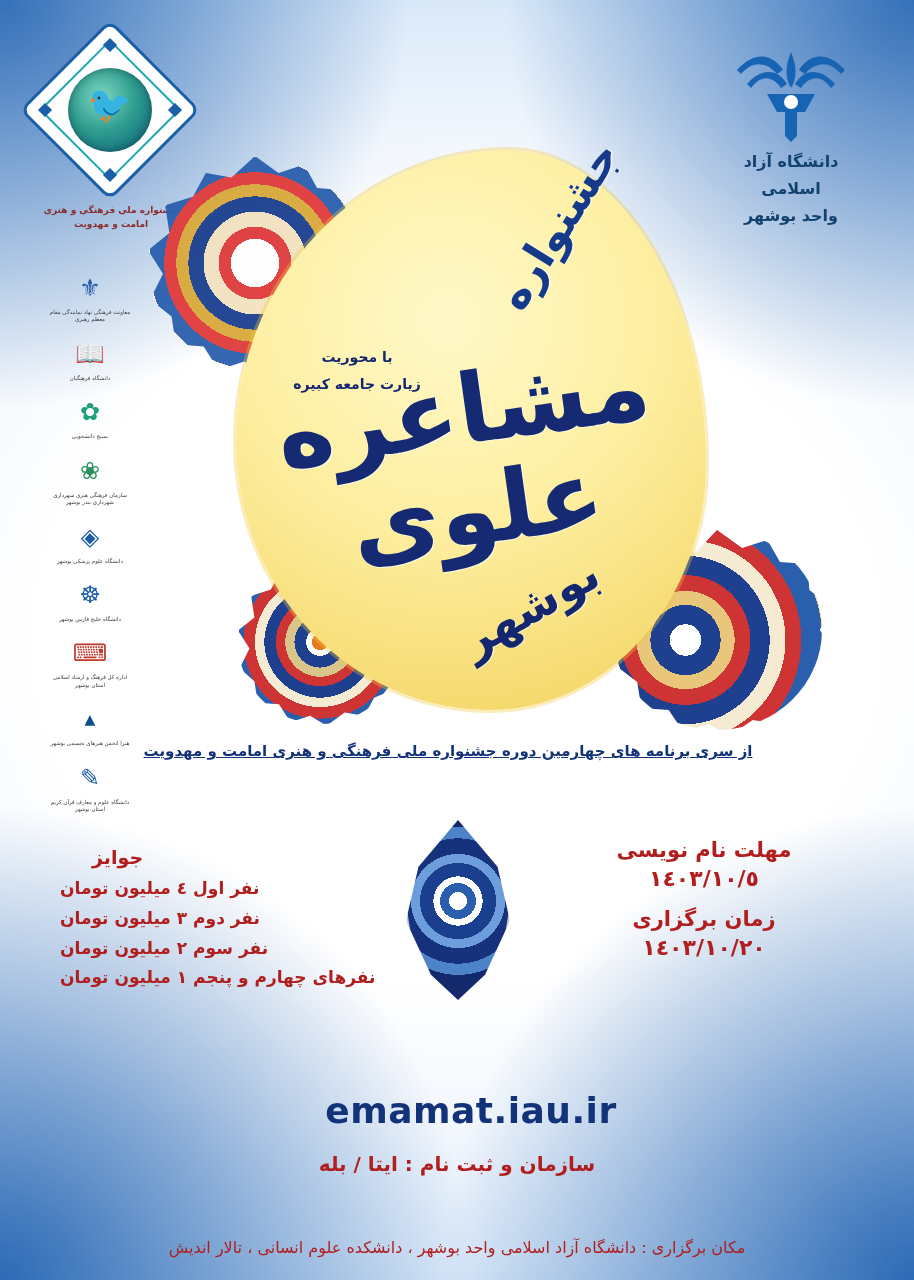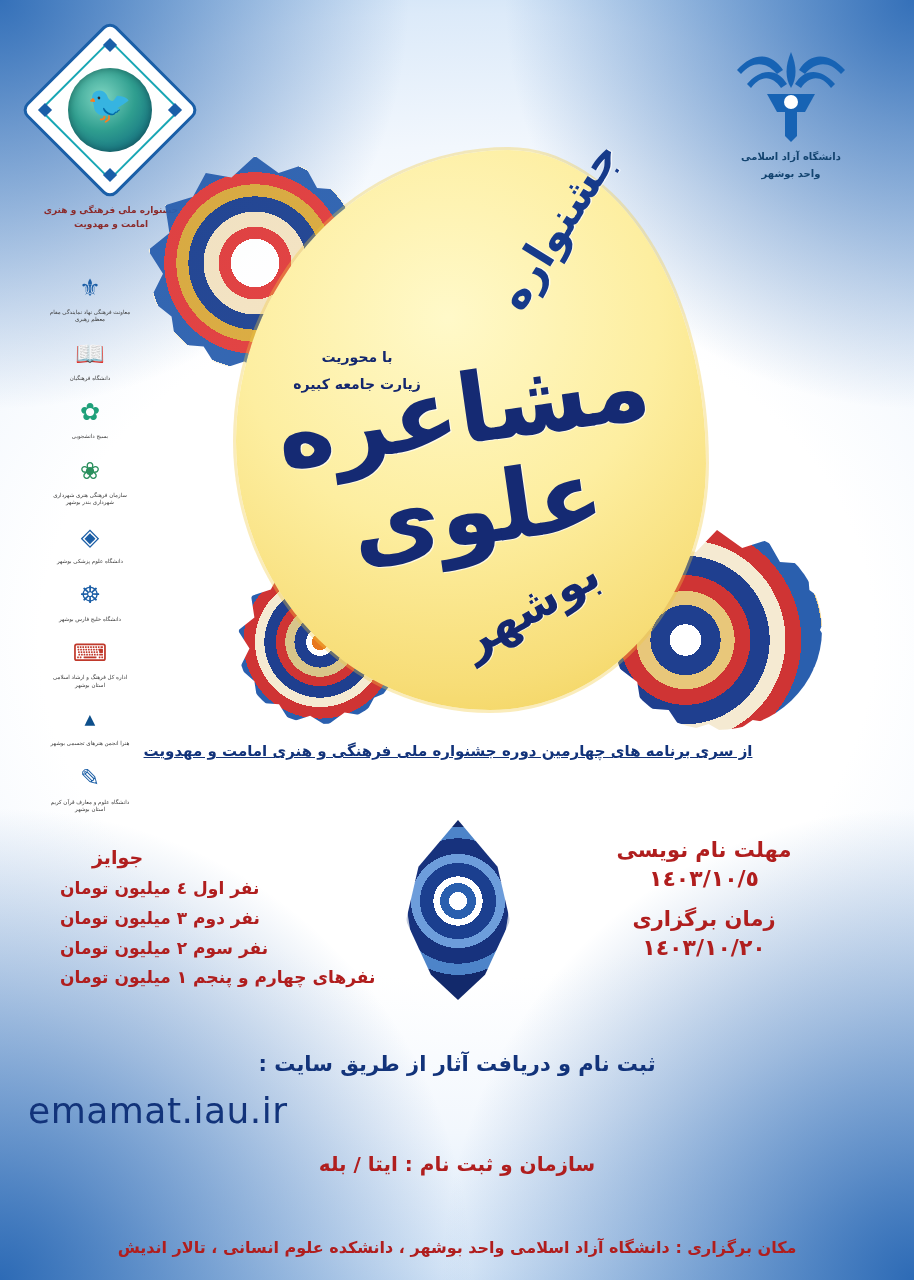--- a/index.html
+++ b/index.html
@@ -70,21 +70,21 @@
 
   
   .iau{
     position:absolute;right:58px;top:44px;width:130px;text-align:center;
   }
   .iau .wings{
     position:relative;height:98px;
   }
   .iau .wings svg{display:block;margin:0 auto;}
   .iau .cap{
-    margin-top:6px;font-size:10px;color:#12436f;line-height:1.7;font-weight:bold;
+    margin-top:6px;font-size:16px;color:#12436f;line-height:1.7;font-weight:bold;
   }
 
   
   .sponsors{
     position:absolute;left:44px;top:268px;width:92px;
     display:flex;flex-direction:column;gap:10px;align-items:center;
   }
   .sponsor{width:88px;text-align:center;}
   .sponsor .ico{
     width:42px;height:40px;margin:0 auto;
@@ -185,36 +185,36 @@
     clip-path:polygon(50% 0%, 88% 26%, 100% 56%, 76% 86%, 50% 100%, 24% 86%, 0% 56%, 12% 26%);
     box-shadow:0 0 0 2px rgba(20,50,120,.25);
   }
 
   
   .reg-line{
     position:absolute;left:0;right:0;top:1052px;text-align:center;
     color:#12337a;font-size:21px;font-weight:bold;direction:rtl;
   }
   .site{
-    position:absolute;left:0;right:0;top:1090px;text-align:left;
-    color:#12337a;font-size:36px;font-weight:normal;direction:ltr;
+    position:absolute;left:0;right:0;top:1090px;text-align:center;
+    color:#12337a;font-size:36px;font-weight:bold;direction:ltr;
     letter-spacing:.5px;
     padding-left:28px;
   }
   .contact{
     position:absolute;left:0;right:0;top:1152px;text-align:center;
     color:#b01e1e;font-size:20px;font-weight:bold;direction:rtl;
   }
   .phones{
     position:absolute;left:0;right:0;top:1188px;text-align:center;
     color:#b01e1e;font-size:19px;font-weight:bold;direction:rtl;
   }
   .venue{
     position:absolute;left:0;right:0;top:1238px;text-align:center;
-    color:#b01e1e;font-size:16px;font-weight:bold;direction:rtl;
+    color:#b01e1e;font-size:16px;font-weight:normal;direction:rtl;
   }
 </style>
 </head>
 <body>
 
 <div class="poster">
 
   <div class="emblem">
     <div class="frame"></div>
     <div class="frame2"></div>
@@ -319,18 +319,17 @@
 
   <div class="ornament"></div>
 
   <div class="dates">
     <div class="h">مهلت نام نویسی</div>
     <div class="d">١٤٠٣/١٠/٥</div>
     <div class="h">زمان برگزاری</div>
     <div class="d">١٤٠٣/١٠/٢٠</div>
   </div>
 
-  <div class="reg-line">ثبت نام و دریافت آثار از طریق سایت :</div>
   <div class="site">emamat.iau.ir</div>
   <div class="contact">سازمان و ثبت نام : ایتا / بله</div>
   <div class="venue">مکان برگزاری : دانشگاه آزاد اسلامی واحد بوشهر ، دانشکده علوم انسانی ، تالار اندیش</div>
 
 </div>
 
 </body></html>

